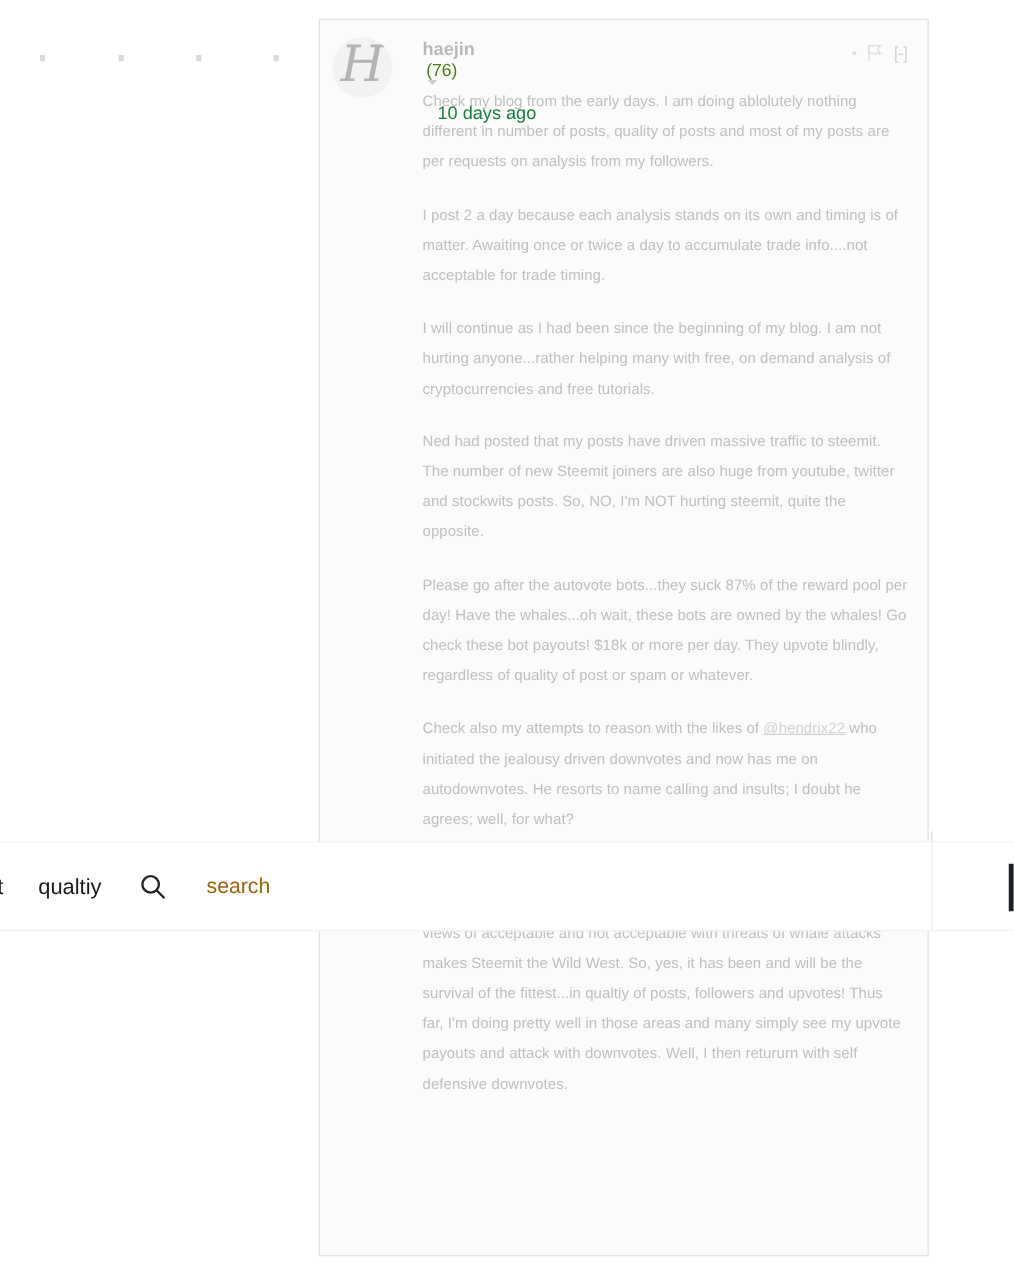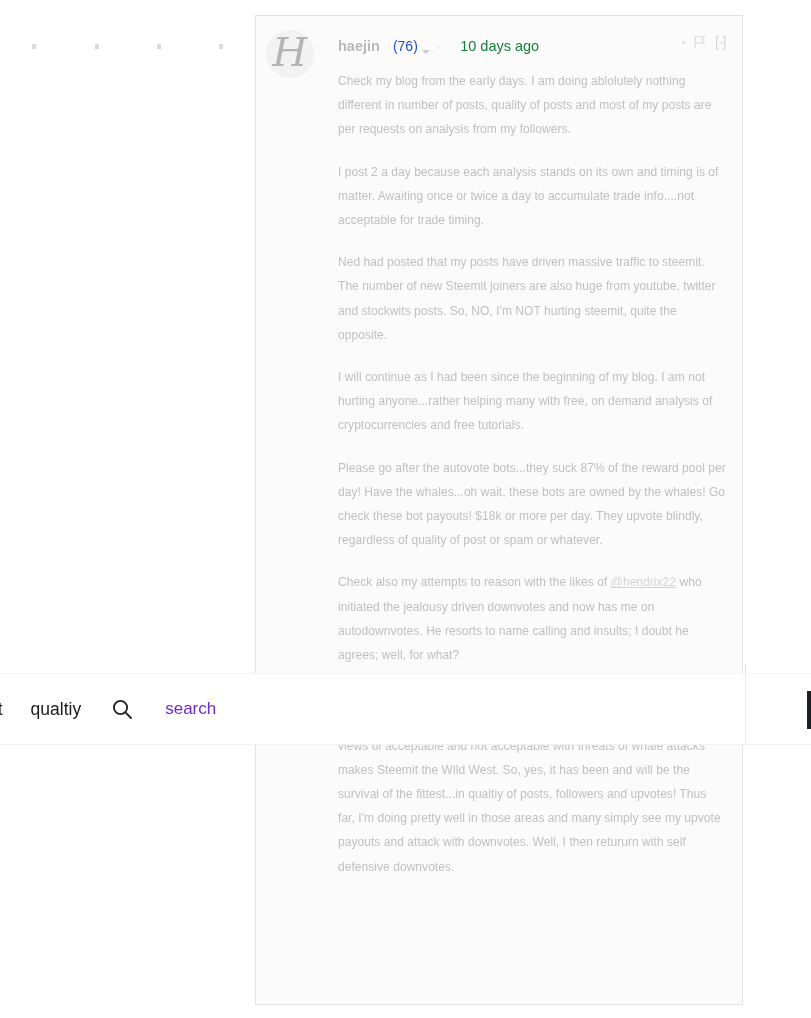--- a/index.html
+++ b/index.html
@@ -68,33 +68,34 @@
     transform: translateY(-2px);
   }
 
   .comment-body {
     margin-left: 68px;
     margin-right: 2px;
   }
 
   .meta-row {
     display: flex;
-    align-items: flex-end;
+    align-items: flex-start;
     font-size: 14.5px;
     color: #c3c3c3;
     height: 22px;
+    flex-direction: column;
   }
   .meta-author {
     font-weight: bold;
     color: #b9b9b9;
     font-size: 14.5px;
   }
   .meta-rep {
-    color: #1d4ed8;
-    margin-left: 13px;
+    color: #4d7c0f;
+    margin-left: 3px;
     font-size: 14px;
   }
   .caret {
     display: inline-block;
     margin-left: 4px;
     width: 0; height: 0;
     border-left: 4px solid transparent;
     border-right: 4px solid transparent;
     border-top: 4px solid #cccccc;
   }
@@ -171,21 +172,21 @@
   .nav-link.clipped { margin-left: -12px; }
   .search-icon-wrap {
     display: flex;
     align-items: center;
     justify-content: center;
     width: 26px; height: 26px;
     margin-right: 30px;
   }
   .search-placeholder {
     font-size: 17px;
-    color: #6d28d9;
+    color: #a16207;
   }
   .nav-right-bar {
     position: absolute;
     right: 0;
     top: 18px;
     width: 4px;
     height: 38px;
     background: #1b2026;
   }
   .nav-vert-rule {
@@ -246,22 +247,22 @@
             <path d="M2.2 14V1.2"></path>
             <path d="M2.2 1.6 H11.4 L9.2 4.7 L11.4 7.8 H2.2 Z"></path>
           </svg>
         </span>
         <span class="collapse-btn">[-]</span>
       </div>
     </div>
 
     <p class="para">Check my blog from the early days. I am doing ablolutely nothing different in number of posts, quality of posts and most of my posts are per requests on analysis from my followers.</p>
     <p class="para">I post 2 a day because each analysis stands on its own and timing is of matter. Awaiting once or twice a day to accumulate trade info....not acceptable for trade timing.</p>
+    <p class="para">I will continue as I had been since the beginning of my blog. I am not hurting anyone...rather helping many with free, on demand analysis of cryptocurrencies and free tutorials.</p>
     <p class="para">Ned had posted that my posts have driven massive traffic to steemit. The number of new Steemit joiners are also huge from youtube, twitter and stockwits posts. So, NO, I'm NOT hurting steemit, quite the opposite.</p>
-    <p class="para">I will continue as I had been since the beginning of my blog. I am not hurting anyone...rather helping many with free, on demand analysis of cryptocurrencies and free tutorials.</p>
     <p class="para">Please go after the autovote bots...they suck 87% of the reward pool per day! Have the whales...oh wait, these bots are owned by the whales! Go check these bot payouts! $18k or more per day. They upvote blindly, regardless of quality of post or spam or whatever.</p>
 
     <p class="para"><span>Check also my attempts to reason with the likes of </span><a class="mention" href="#">@hendrix22</a><span> who initiated the jealousy driven downvotes and now has me on autodownvotes. He resorts to name calling and insults; I doubt he agrees; well, for what?</span></p>
 
     <p class="para">that self upvoting is fine when especailly it suits your needs. Hmm, many would flag you for self upvoting. For you to blanket apply your views of acceptable and not acceptable with threats of whale attacks makes Steemit the Wild West. So, yes, it has been and will be the survival of the fittest...in qualtiy of posts, followers and upvotes! Thus far, I'm doing pretty well in those areas and many simply see my upvote payouts and attack with downvotes. Well, I then retururn with self defensive downvotes.</p>
 
   </div>
 
 </div>
 

